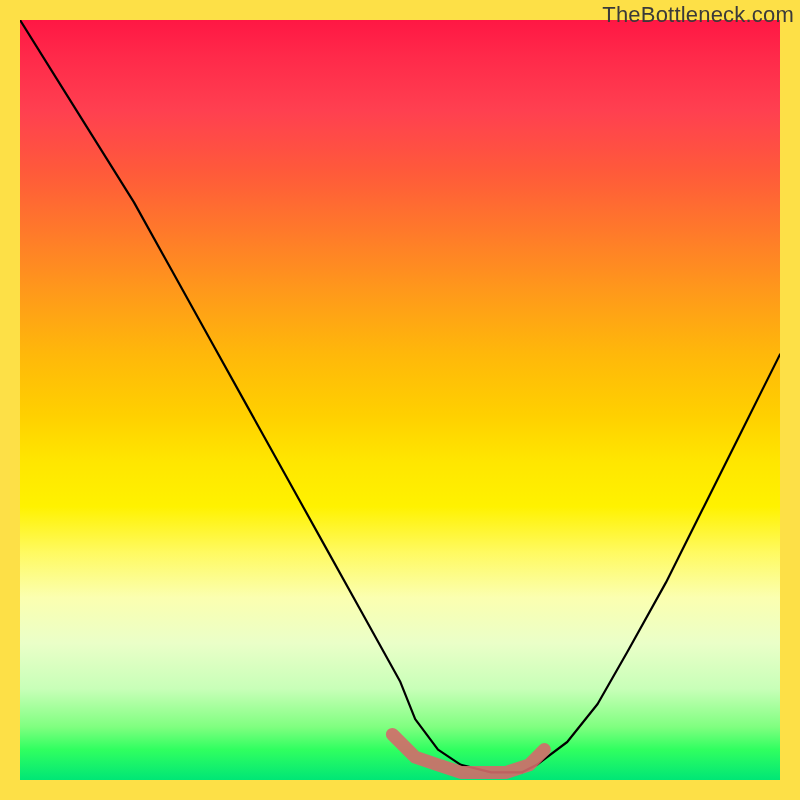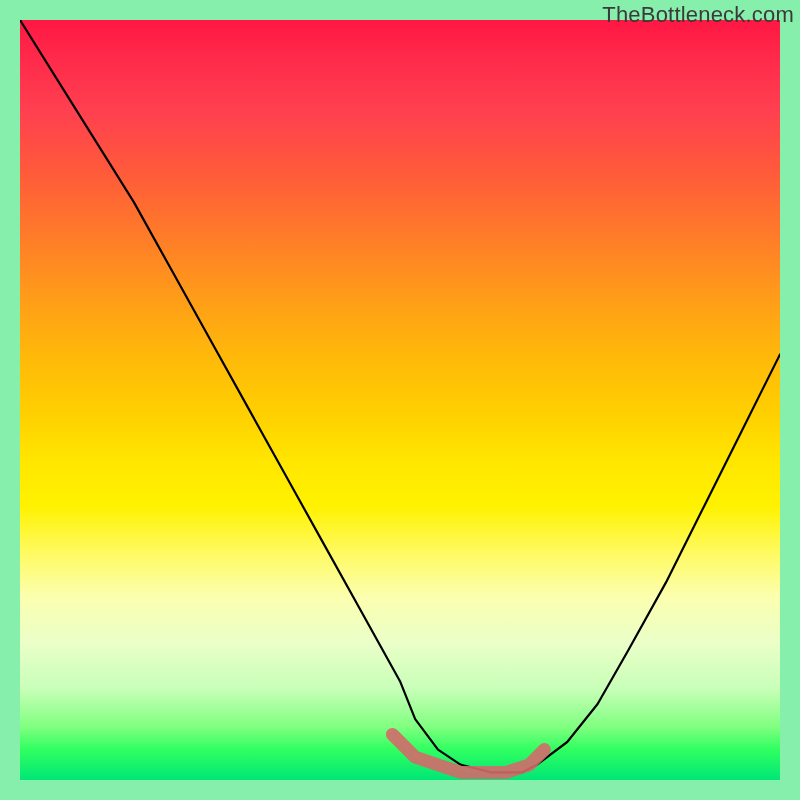--- a/index.html
+++ b/index.html
@@ -1,21 +1,21 @@
 <!DOCTYPE html>
 <html><head>
 <meta charset="utf-8">
 <style>
   * { margin: 0; padding: 0; box-sizing: border-box; }
   html, body { width: 800px; height: 800px; background: #000; overflow: hidden; }
   .chart-container {
     position: relative;
     width: 800px;
     height: 800px;
-    background: #86efac;
+    background: #fde047;
   }
   .plot-area {
     position: absolute;
     left: 20px;
     top: 20px;
     width: 760px;
     height: 760px;
     background: linear-gradient(to bottom,
       #ff1744 0%,
       #ff2a4a 5%,

